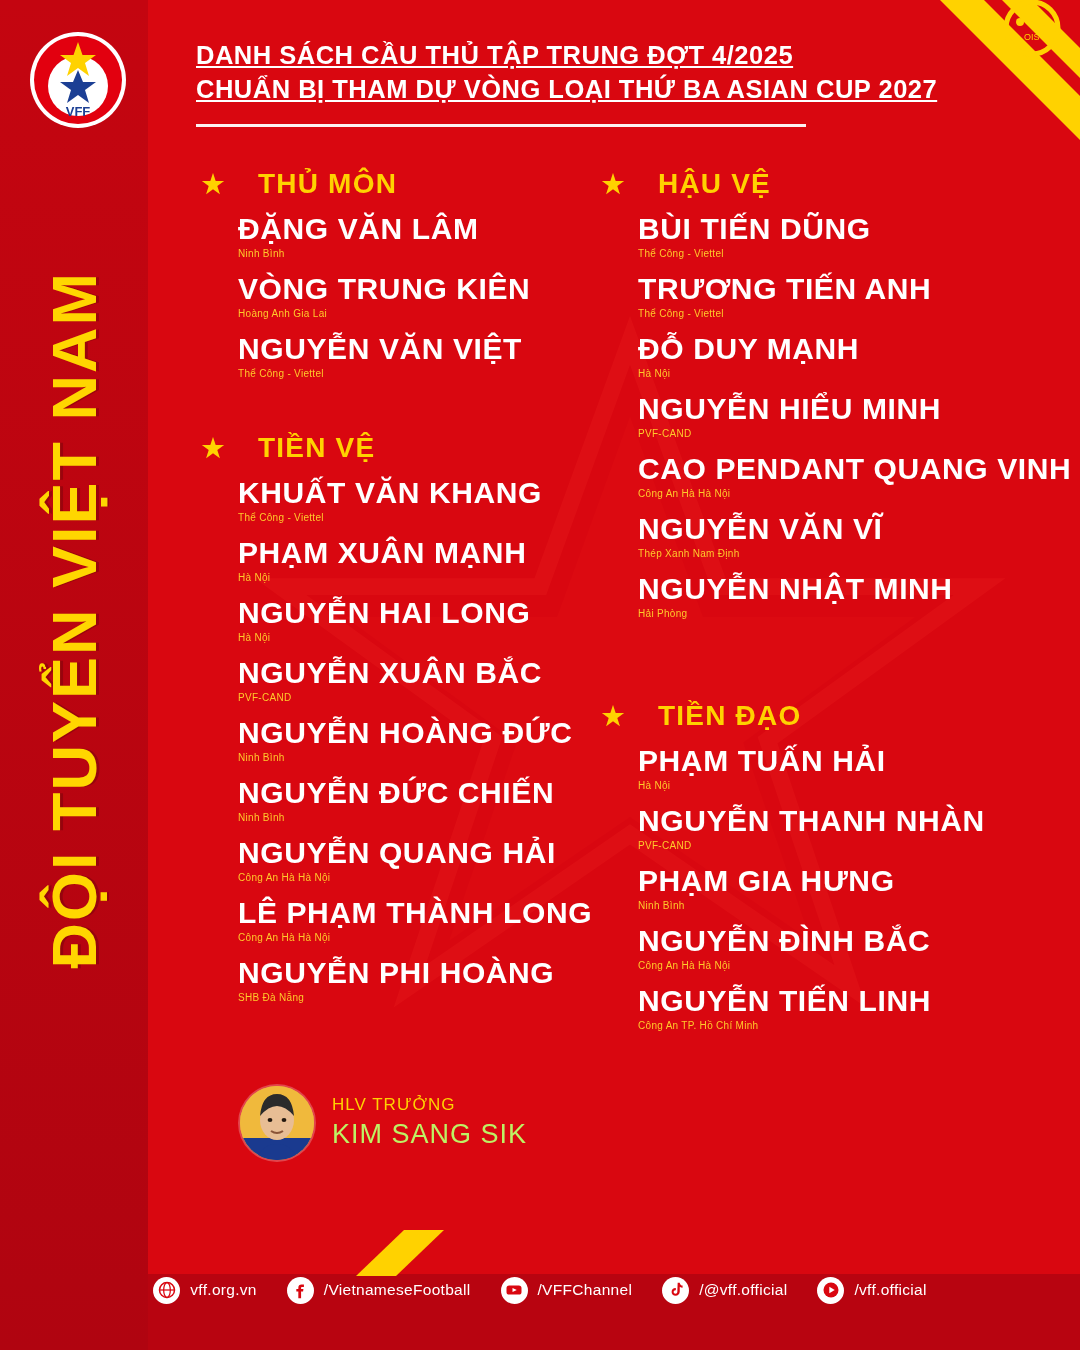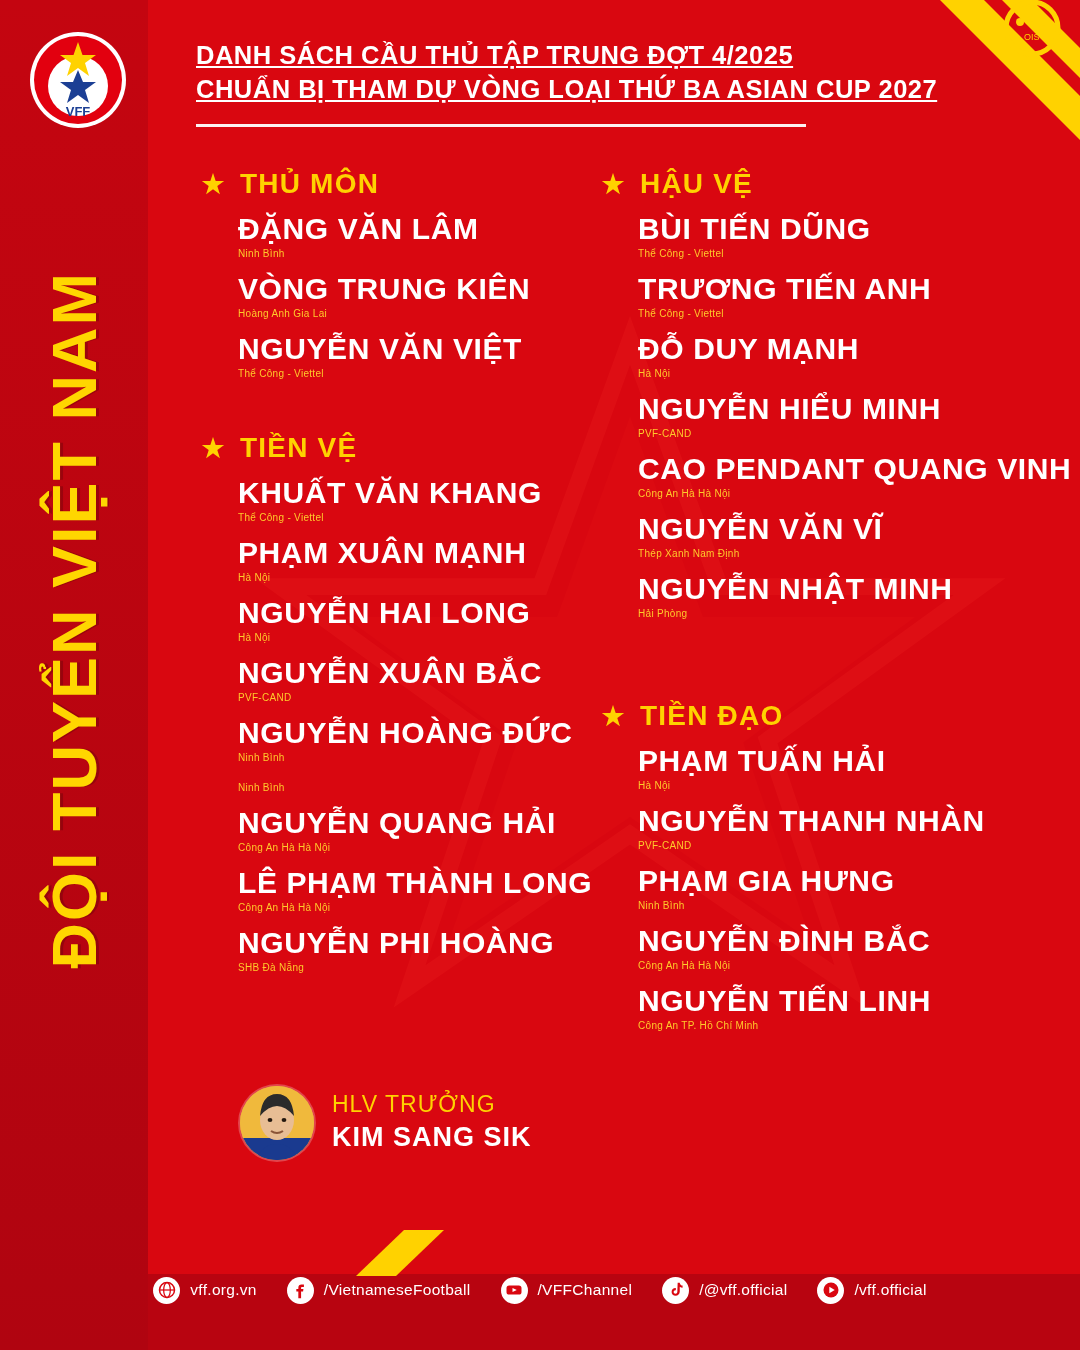--- a/index.html
+++ b/index.html
@@ -62,41 +62,41 @@
   .col{position:absolute;z-index:4;}
   .col-left{left:200px;top:168px;width:380px;}
   .col-right{left:600px;top:168px;width:420px;}
 
   .group{margin-bottom:4px;}
   .group-head{
     display:flex;align-items:center;gap:14px;margin-bottom:14px;
   }
   .star{color:#ffd200;font-size:29px;line-height:1;}
   .group-title{
-    color:#ffd200;font-size:28px;font-weight:bold;letter-spacing:1.2px;
+    color:#ffd200;font-size:28px;font-weight:bold;letter-spacing:1.2px;margin-left:18px;
   }
   .player{margin:0 0 10px 38px;}
   .p-name{
     color:#ffffff;font-size:30px;font-weight:bold;letter-spacing:.6px;line-height:29px;
     white-space:nowrap;
   }
   .p-club{
     color:#ffca2b;font-size:10px;letter-spacing:.3px;line-height:20px;margin-top:1px;
   }
 
   
   .coach{position:absolute;left:240px;top:1086px;z-index:4;display:flex;align-items:center;gap:18px;}
   .coach-photo{
     width:74px;height:74px;border-radius:50%;overflow:hidden;position:relative;
     background:#e8b23a;
     box-shadow:0 0 0 2px rgba(255,255,255,.25);
   }
   .coach-txt{padding-bottom:2px;}
-  .coach-role{color:#ffd200;font-size:23px;letter-spacing:1px;margin-bottom:4px;}
-  .coach-name{color:#ffffff;font-size:27px;font-weight:bold;letter-spacing:1px;}
+  .coach-role{color:#ffd200;font-size:17px;letter-spacing:1px;margin-bottom:4px;}
+  .coach-name{color:#bef264;font-size:27px;font-weight:normal;letter-spacing:1px;}
 
   
   .footer{
     position:absolute;left:0;bottom:0;width:1080px;height:120px;z-index:5;
     display:flex;align-items:center;justify-content:center;gap:30px;
   }
   .f-item{display:flex;align-items:center;gap:10px;}
   .f-ic{width:27px;height:27px;border-radius:50%;background:#ffffff;
         display:flex;align-items:center;justify-content:center;flex:none;}
   .f-ic svg{display:block;}
@@ -196,20 +196,21 @@
     </div>
     <div class="player">
       <div class="p-name">NGUYỄN XUÂN BẮC</div>
       <div class="p-club">PVF-CAND</div>
     </div>
     <div class="player">
       <div class="p-name">NGUYỄN HOÀNG ĐỨC</div>
       <div class="p-club">Ninh Bình</div>
     </div>
     <div class="player">
+      <div class="p-name">NGUYỄN ĐỨC CHIẾN</div>
       <div class="p-club">Ninh Bình</div>
     </div>
     <div class="player">
       <div class="p-name">NGUYỄN QUANG HẢI</div>
       <div class="p-club">Công An Hà Hà Nội</div>
     </div>
     <div class="player">
       <div class="p-name">LÊ PHẠM THÀNH LONG</div>
       <div class="p-club">Công An Hà Hà Nội</div>
     </div>

